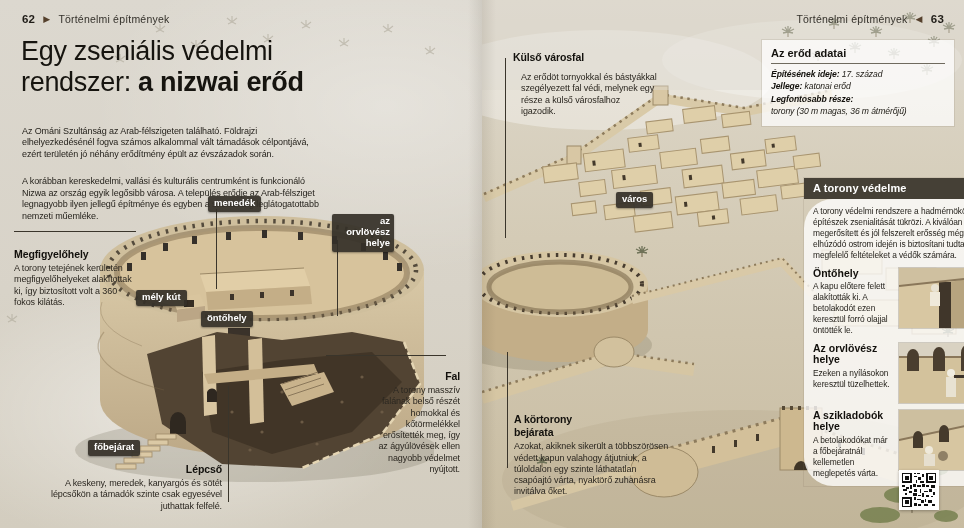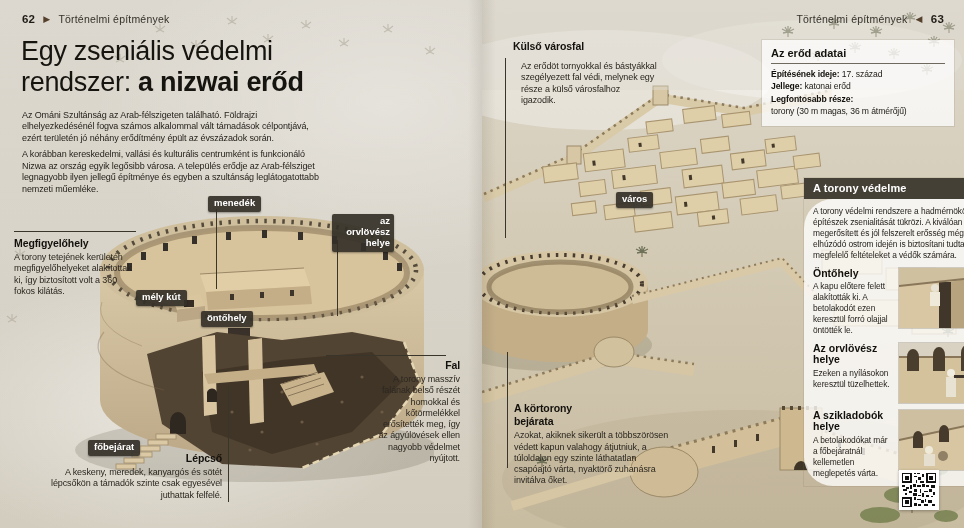--- a/index.html
+++ b/index.html
@@ -24,40 +24,40 @@
   .runhead .arrow{color:#55402c;font-size:9px;position:relative;top:-1px;margin:0 5px;}
   .rh-left{left:22px;}
   .rh-right{right:20px;text-align:right;}
 
   
   .title{position:absolute;left:21px;top:36px;width:320px;line-height:1.14;
     font-size:27px;color:#16140f;letter-spacing:-.3px;}
   .title b{font-weight:700;}
   .intro{position:absolute;left:22px;top:110px;width:306px;font-size:9px;line-height:1.27;
     color:#26231d;letter-spacing:-.1px;}
-  .intro p{margin:0 0 5px 0;}
+  .intro p{margin:16px 0 5px 0;}
 
   
   .ann{position:absolute;font-size:9px;line-height:1.25;color:#2b2720;letter-spacing:-.1px;}
-  .ann h4{margin:0 0 2px 0;font-size:10.5px;color:#12100c;letter-spacing:-.1px;}
+  .ann h4{margin:11px 0 2px 0;font-size:10.5px;color:#12100c;letter-spacing:-.1px;}
   .leader-v{position:absolute;width:1px;background:#3a352b;}
   .leader-h{position:absolute;height:1px;background:#3a352b;}
 
   
   .badge{position:absolute;background:rgba(52,48,40,.92);color:#fff;font-weight:700;
     font-size:9.5px;line-height:1.15;padding:2px 6px 3px;border-radius:2px;
     box-shadow:0 1px 2px rgba(0,0,0,.35);white-space:nowrap;text-align:right;}
   .badge.wrap{white-space:normal;width:62px;padding:2px 4px 3px;}
 
   
   .factbox{position:absolute;left:762px;top:40px;width:192px;background:rgba(255,255,255,.74);
     padding:7px 9px 8px;box-shadow:0 0 0 1px rgba(120,110,90,.15);}
   .factbox h3{margin:0 0 4px 0;font-size:11px;color:#14120e;border-bottom:1px solid #6f6a5e;
     padding-bottom:4px;}
-  .factbox .row{font-size:8.6px;line-height:1.45;letter-spacing:-.1px;color:#23201a;}
+  .factbox .row{font-size:8.6px;line-height:1.45;letter-spacing:-.1px;color:#23201a;font-style:italic;}
   .factbox .row b{color:#12100c;}
 
   
   .panel{position:absolute;left:804px;top:178px;width:208px;box-shadow:0 0 0 1px rgba(120,110,90,.15);}
   .panel-head{background:#45403600;background:#454036;color:#fff;font-weight:700;font-size:11px;
     padding:4px 9px 5px;letter-spacing:.1px;}
   .panel-body{background:rgba(255,255,255,.78);padding:7px 9px 6px;border-radius:29px;}
   .panel-intro{font-size:8.4px;line-height:1.3;letter-spacing:-.1px;color:#26231d;margin:0 0 7px 0;}
   .psec{display:flex;gap:6px;margin-bottom:7px;}
   .psec:last-child{margin-bottom:1px;}

